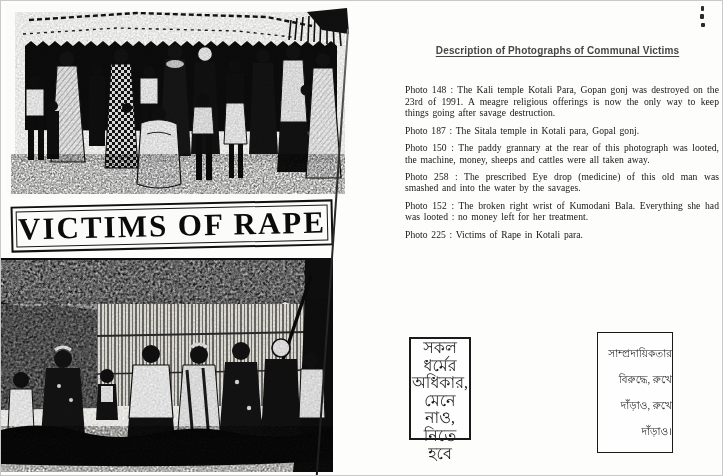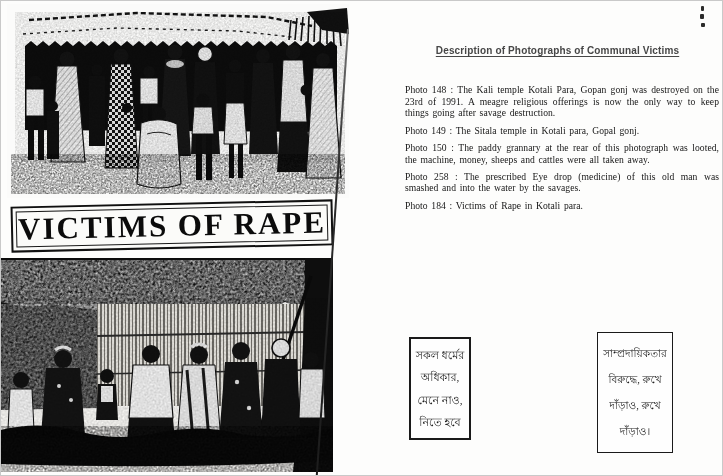--- a/index.html
+++ b/index.html
@@ -46,22 +46,22 @@
     text-align:justify;word-spacing:1.2px;letter-spacing:.05px;
   }
   .entry.single{margin:0 0 2.8px 0;text-align:left;}
   
   .poster{
     position:absolute;background:#fefefe;border:2px solid #1a1a1a;
     display:flex;flex-direction:column;justify-content:space-evenly;align-items:center;
     text-align:center;color:#1c1c1c;box-sizing:border-box;
     font-family:"Liberation Serif",serif;
   }
-  .poster-1{left:408px;top:336px;width:62px;height:103px;font-size:11px;text-align:center;}
-  .poster-2{left:596px;top:331px;width:76px;height:121px;font-size:10.5px;border-width:1.5px;}
+  .poster-1{left:408px;top:336px;width:62px;height:103px;font-size:16px;text-align:center;}
+  .poster-2{left:596px;top:331px;width:76px;height:121px;font-size:10.5px;border-width:1.5px;text-align:right;}
   .poster .bn-line{width:100%;line-height:1.1;}
   
   .speck{position:absolute;background:#2b2b2b;border-radius:1px;}
   .speck.s1{left:700px;top:5px;width:3px;height:5px;}
   .speck.s2{left:699px;top:13px;width:4px;height:5px;}
   .speck.s3{left:700px;top:22px;width:4px;height:4px;}
 </style>
 </head>
 <body>
 
@@ -248,24 +248,25 @@
       <rect x="0" y="40" width="332" height="140" filter="url(#grainB)" opacity="0.18"></rect>
     </svg>
   </div>
 
   <div class="spine"></div>
 
   <div class="right-page">
     <div class="doc-header">Description of Photographs of Communal Victims</div>
     <div class="entries">
       <p class="entry">Photo 148 : The Kali temple Kotali Para, Gopan gonj was destroyed on the 23rd of 1991. A meagre religious offerings is now the only way to keep things going after savage destruction.</p>
-      <p class="entry">Photo 149 : The Sitala temple in Kotali para, Gopal gonj.</p>
+      <p class="entry">Photo 187 : The Sitala temple in Kotali para, Gopal gonj.</p>
       <p class="entry">Photo 150 : The paddy grannary at the rear of this photograph was looted, the machine, money, sheeps and cattles were all taken away.</p>
       <p class="entry">Photo 258 : The prescribed Eye drop (medicine) of this old man was smashed and into the water by the savages.</p>
-      <p class="entry single">Photo 184 : Victims of Rape in Kotali para.</p>
+      <p class="entry">Photo 152 : The broken right wrist of Kumodani Bala. Everything she had was looted : no money left for her treatment.</p>
+      <p class="entry single">Photo 225 : Victims of Rape in Kotali para.</p>
     </div>
   </div>
 
   <div class="poster poster-1" lang="bn">
     <div class="bn-line">সকল ধর্মের</div>
     <div class="bn-line">অধিকার,</div>
     <div class="bn-line">মেনে নাও,</div>
     <div class="bn-line">নিতে হবে</div>
   </div>
   <div class="poster poster-2" lang="bn">

